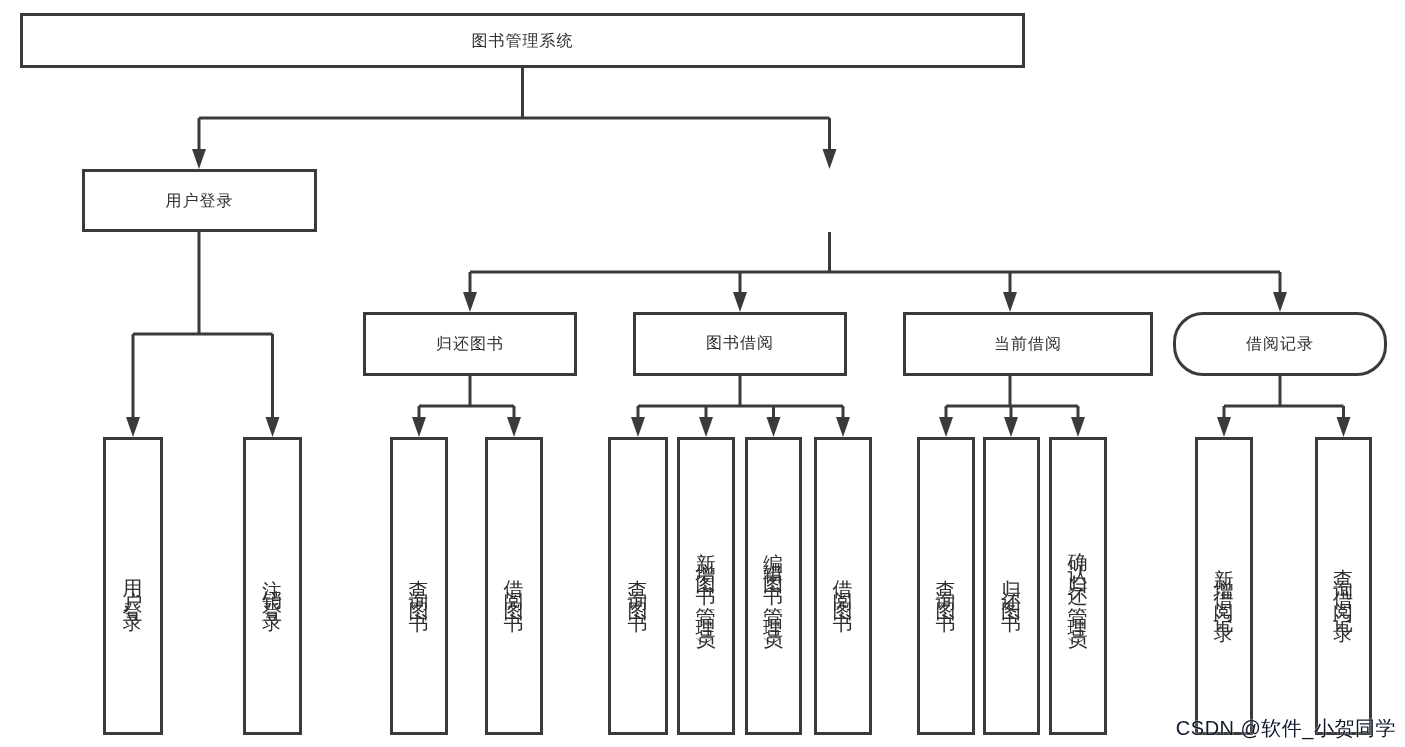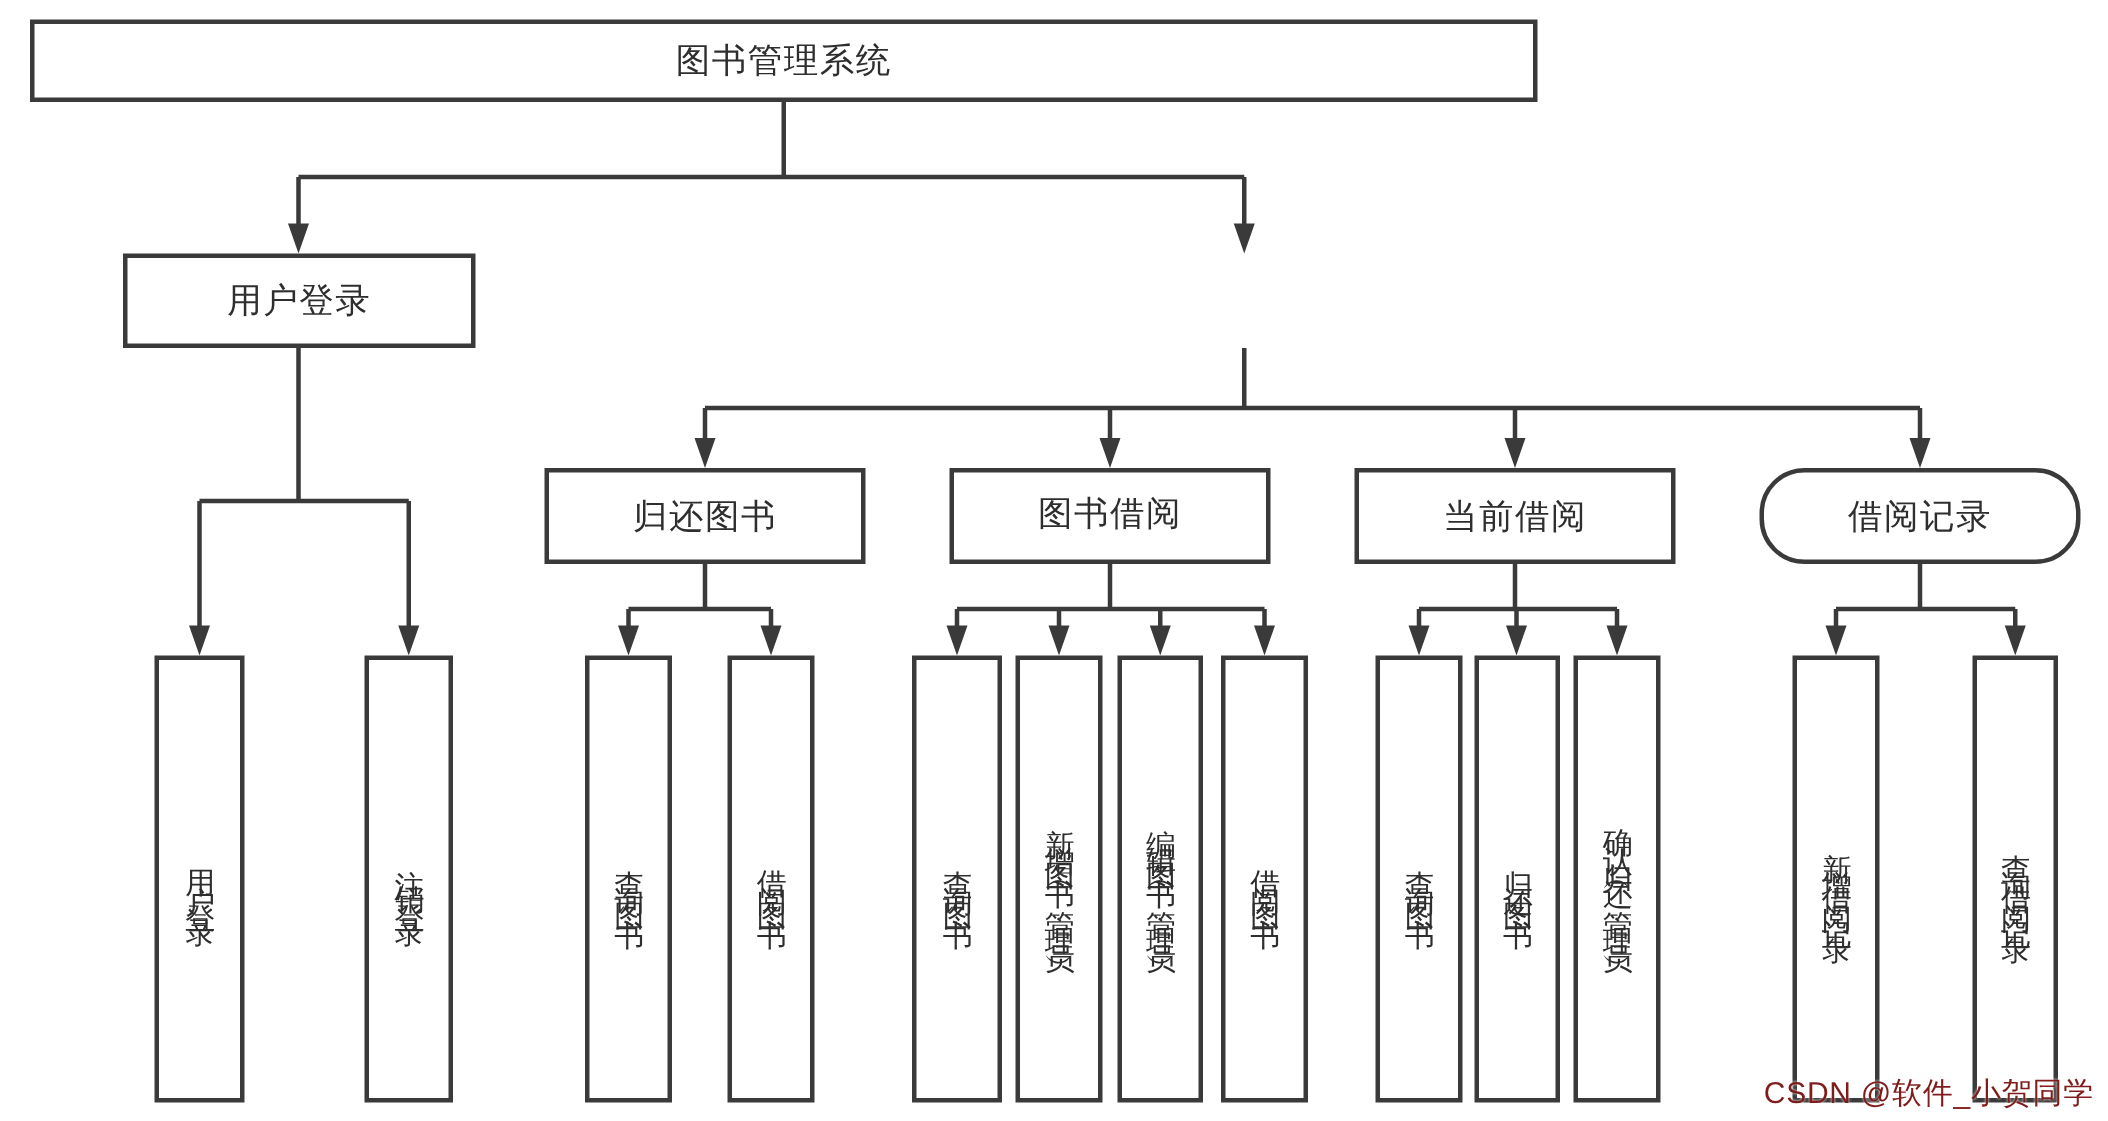--- a/index.html
+++ b/index.html
@@ -7,52 +7,52 @@
     position:relative; width:1405px; height:747px; background:#ffffff;
     font-family:"Liberation Sans","DejaVu Sans",sans-serif; overflow:hidden;
   }
   #wires { position:absolute; left:0; top:0; z-index:1; }
   .node {
     position:absolute; box-sizing:border-box; background:#ffffff;
     border:3px solid #3a3a3a; color:#2e2e2e; z-index:2;
     display:flex; align-items:center; justify-content:center;
     text-align:center; line-height:1;
   }
-  .h-node { font-size:23px; letter-spacing:1px;text-align:right; }
+  .h-node { font-size:16px; letter-spacing:1px;text-align:right; }
   .v-node {
     font-size:20px; letter-spacing:11px;
     writing-mode:vertical-rl; text-orientation:mixed;
   }
   
   .n-root   { left:20px;   top:13px;  width:1005px; height:55px; }
   
   .n-login  { left:82px;   top:169px; width:235px;  height:63px; }
   .n-mgmt   { left:712px;  top:169px; width:235px;  height:63px; }
   
   .n-rec    { left:363px;  top:312px; width:214px;  height:64px; }
   .n-borrow { left:633px;  top:312px; width:214px;  height:64px;font-family:Liberation Mono, monospace; }
-  .n-cur    { left:903px;  top:312px; width:214px;  height:64px; }
+  .n-cur    { left:903px;  top:312px; width:250px;  height:64px; }
   .n-hist   { left:1173px; top:312px; width:214px;  height:64px;border-radius:30px; }
   
   .lf-1  { left:103px;  top:437px; width:60px; height:298px; }
   .lf-2  { left:243px;  top:437px; width:59px; height:298px; }
   .lf-3  { left:390px;  top:437px; width:58px; height:298px; }
   .lf-4  { left:485px;  top:437px; width:58px; height:298px; }
   .lf-5  { left:608px;  top:437px; width:60px; height:298px; }
   .lf-6  { left:677px;  top:437px; width:58px; height:298px; }
   .lf-7  { left:745px;  top:437px; width:57px; height:298px; }
   .lf-8  { left:814px;  top:437px; width:58px; height:298px; }
   .lf-9  { left:917px;  top:437px; width:58px; height:298px; }
   .lf-10 { left:983px;  top:437px; width:57px; height:298px; }
   .lf-11 { left:1049px; top:437px; width:58px; height:298px; }
   .lf-12 { left:1195px; top:437px; width:58px; height:298px; }
   .lf-13 { left:1315px; top:437px; width:57px; height:298px; }
   .watermark {
     position:absolute; right:9px; bottom:5px; z-index:3;
-    font-size:20px; color:#7f1d1d; letter-spacing:0.5px;
+    font-size:20px; color:#0f172a; letter-spacing:0.5px;
     text-shadow:0 0 2px #ffffff;
   }
 </style>
 </head>
 <body>
 
 <div id="stage">
 
   <svg id="wires" width="1405" height="747" viewBox="0 0 1405 747">
     <g stroke="#3a3a3a" stroke-width="3" fill="none">

